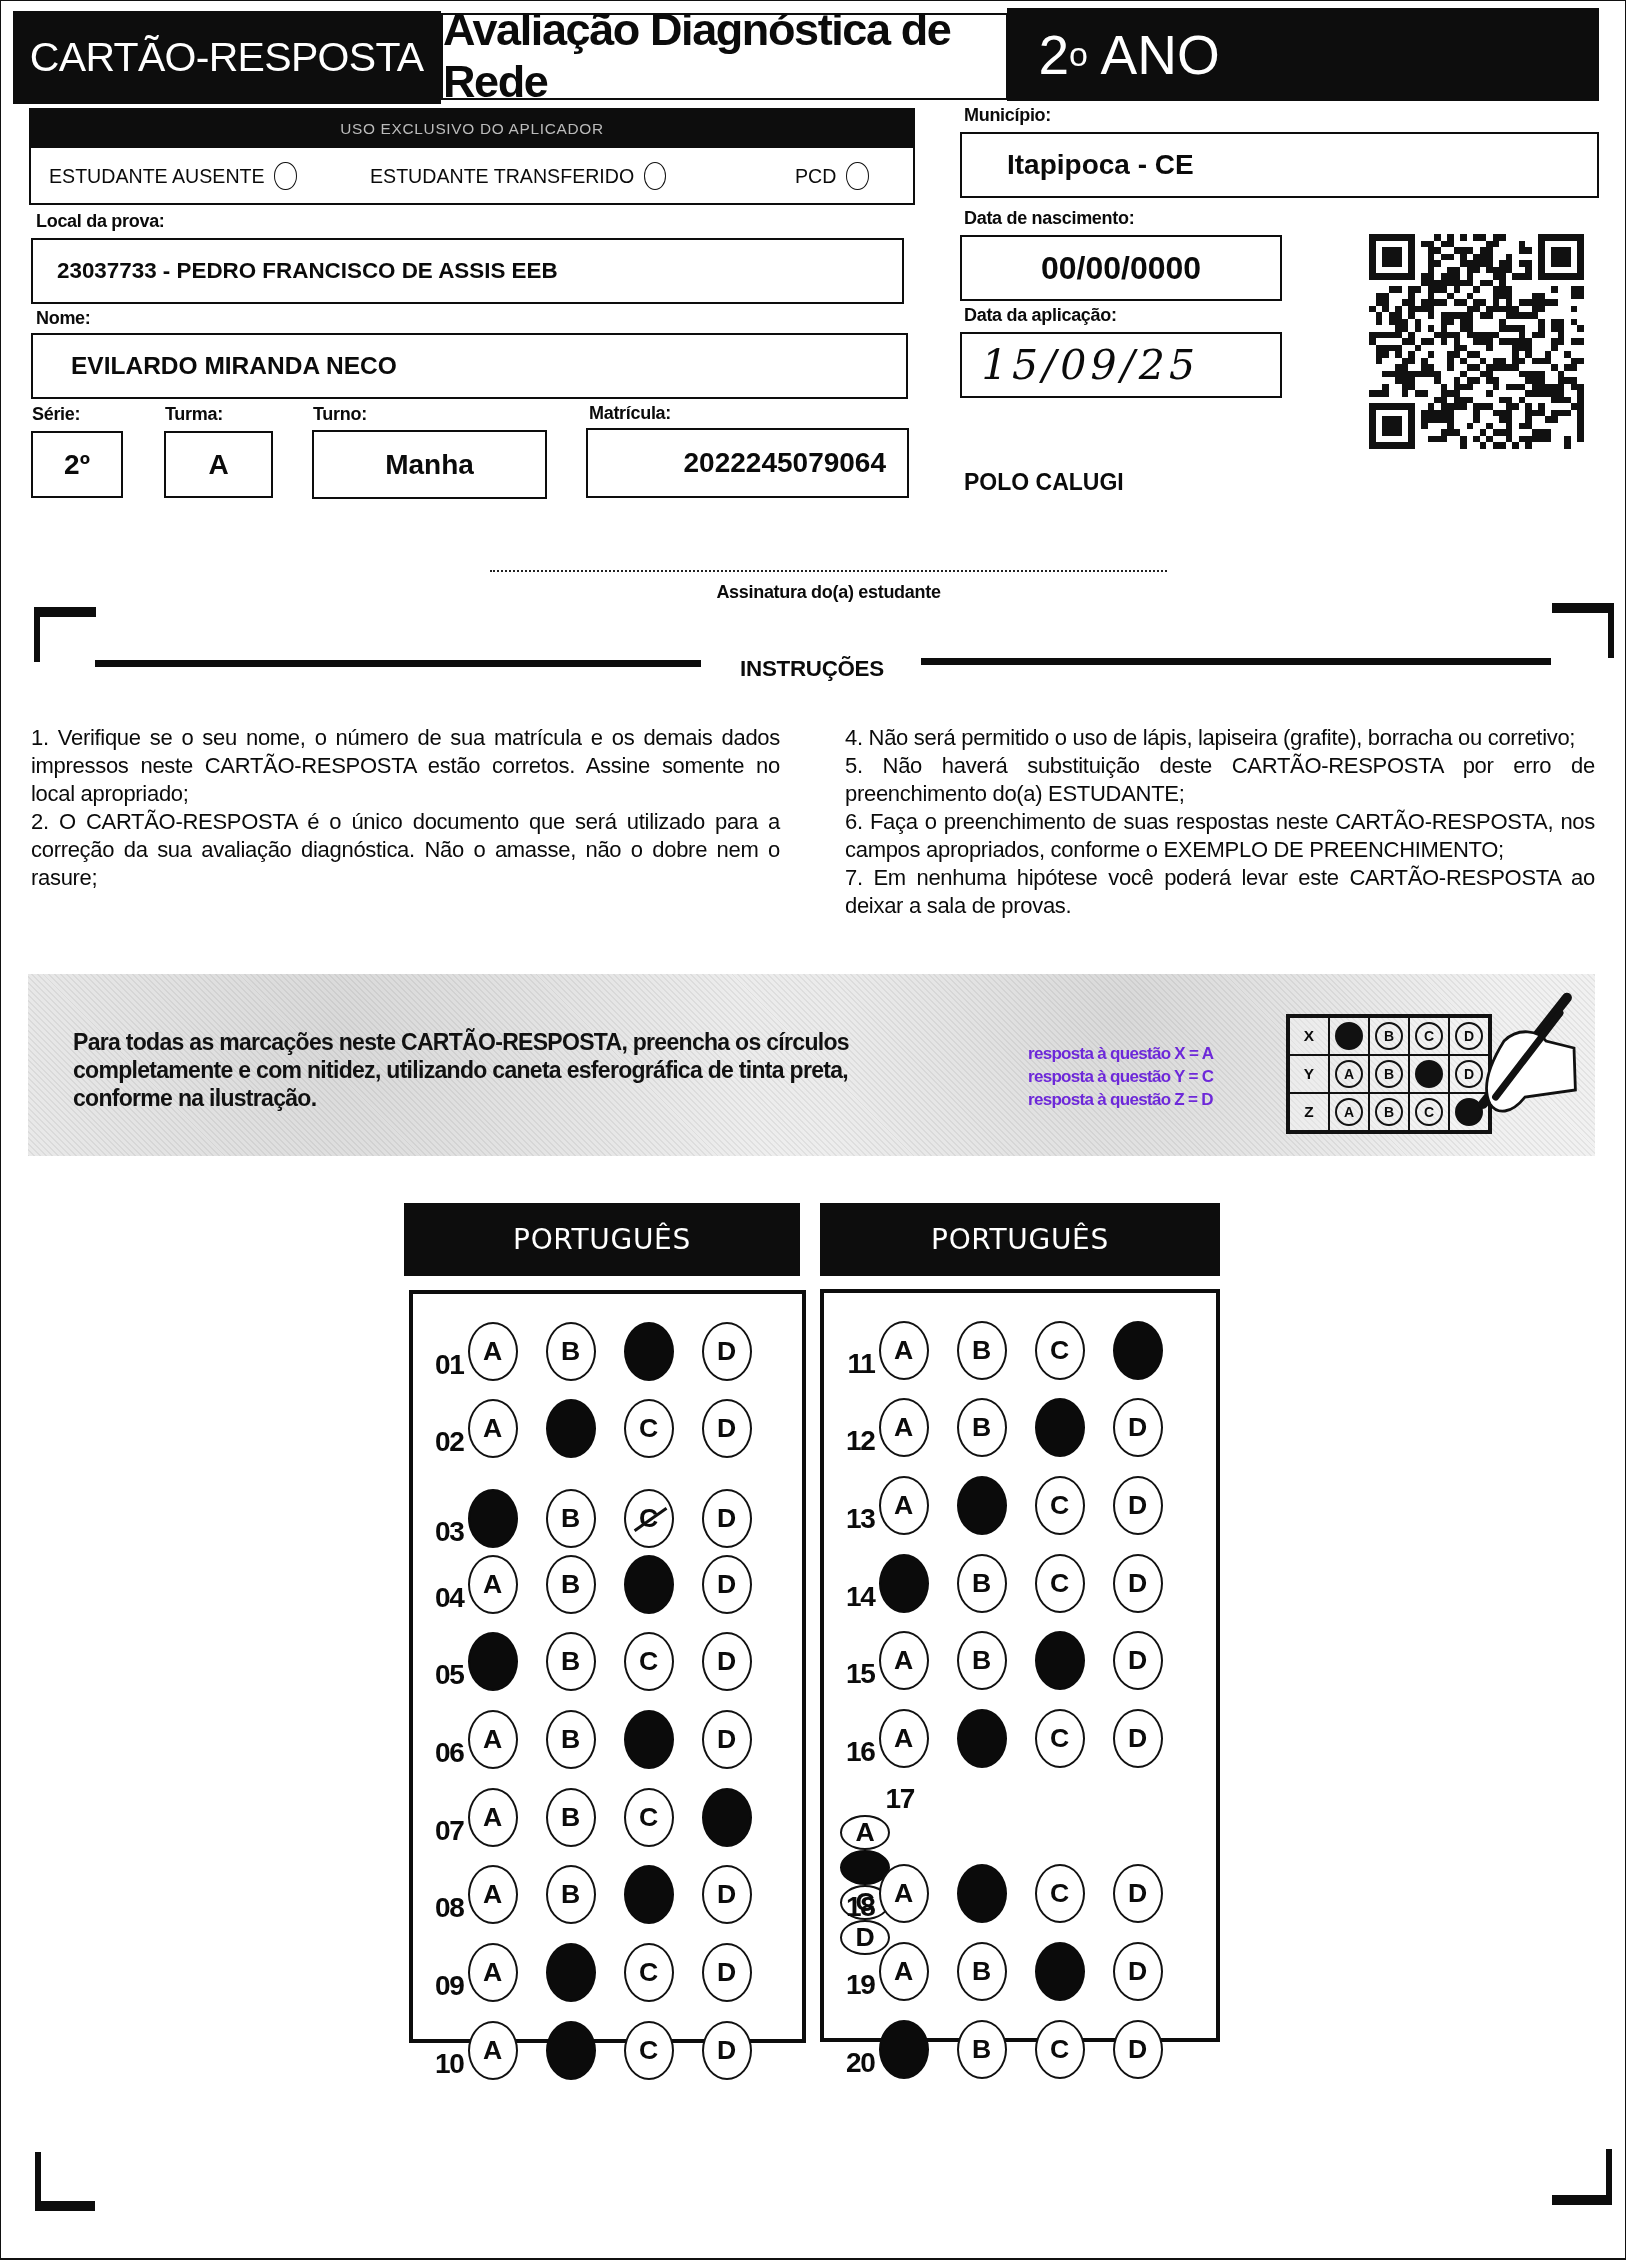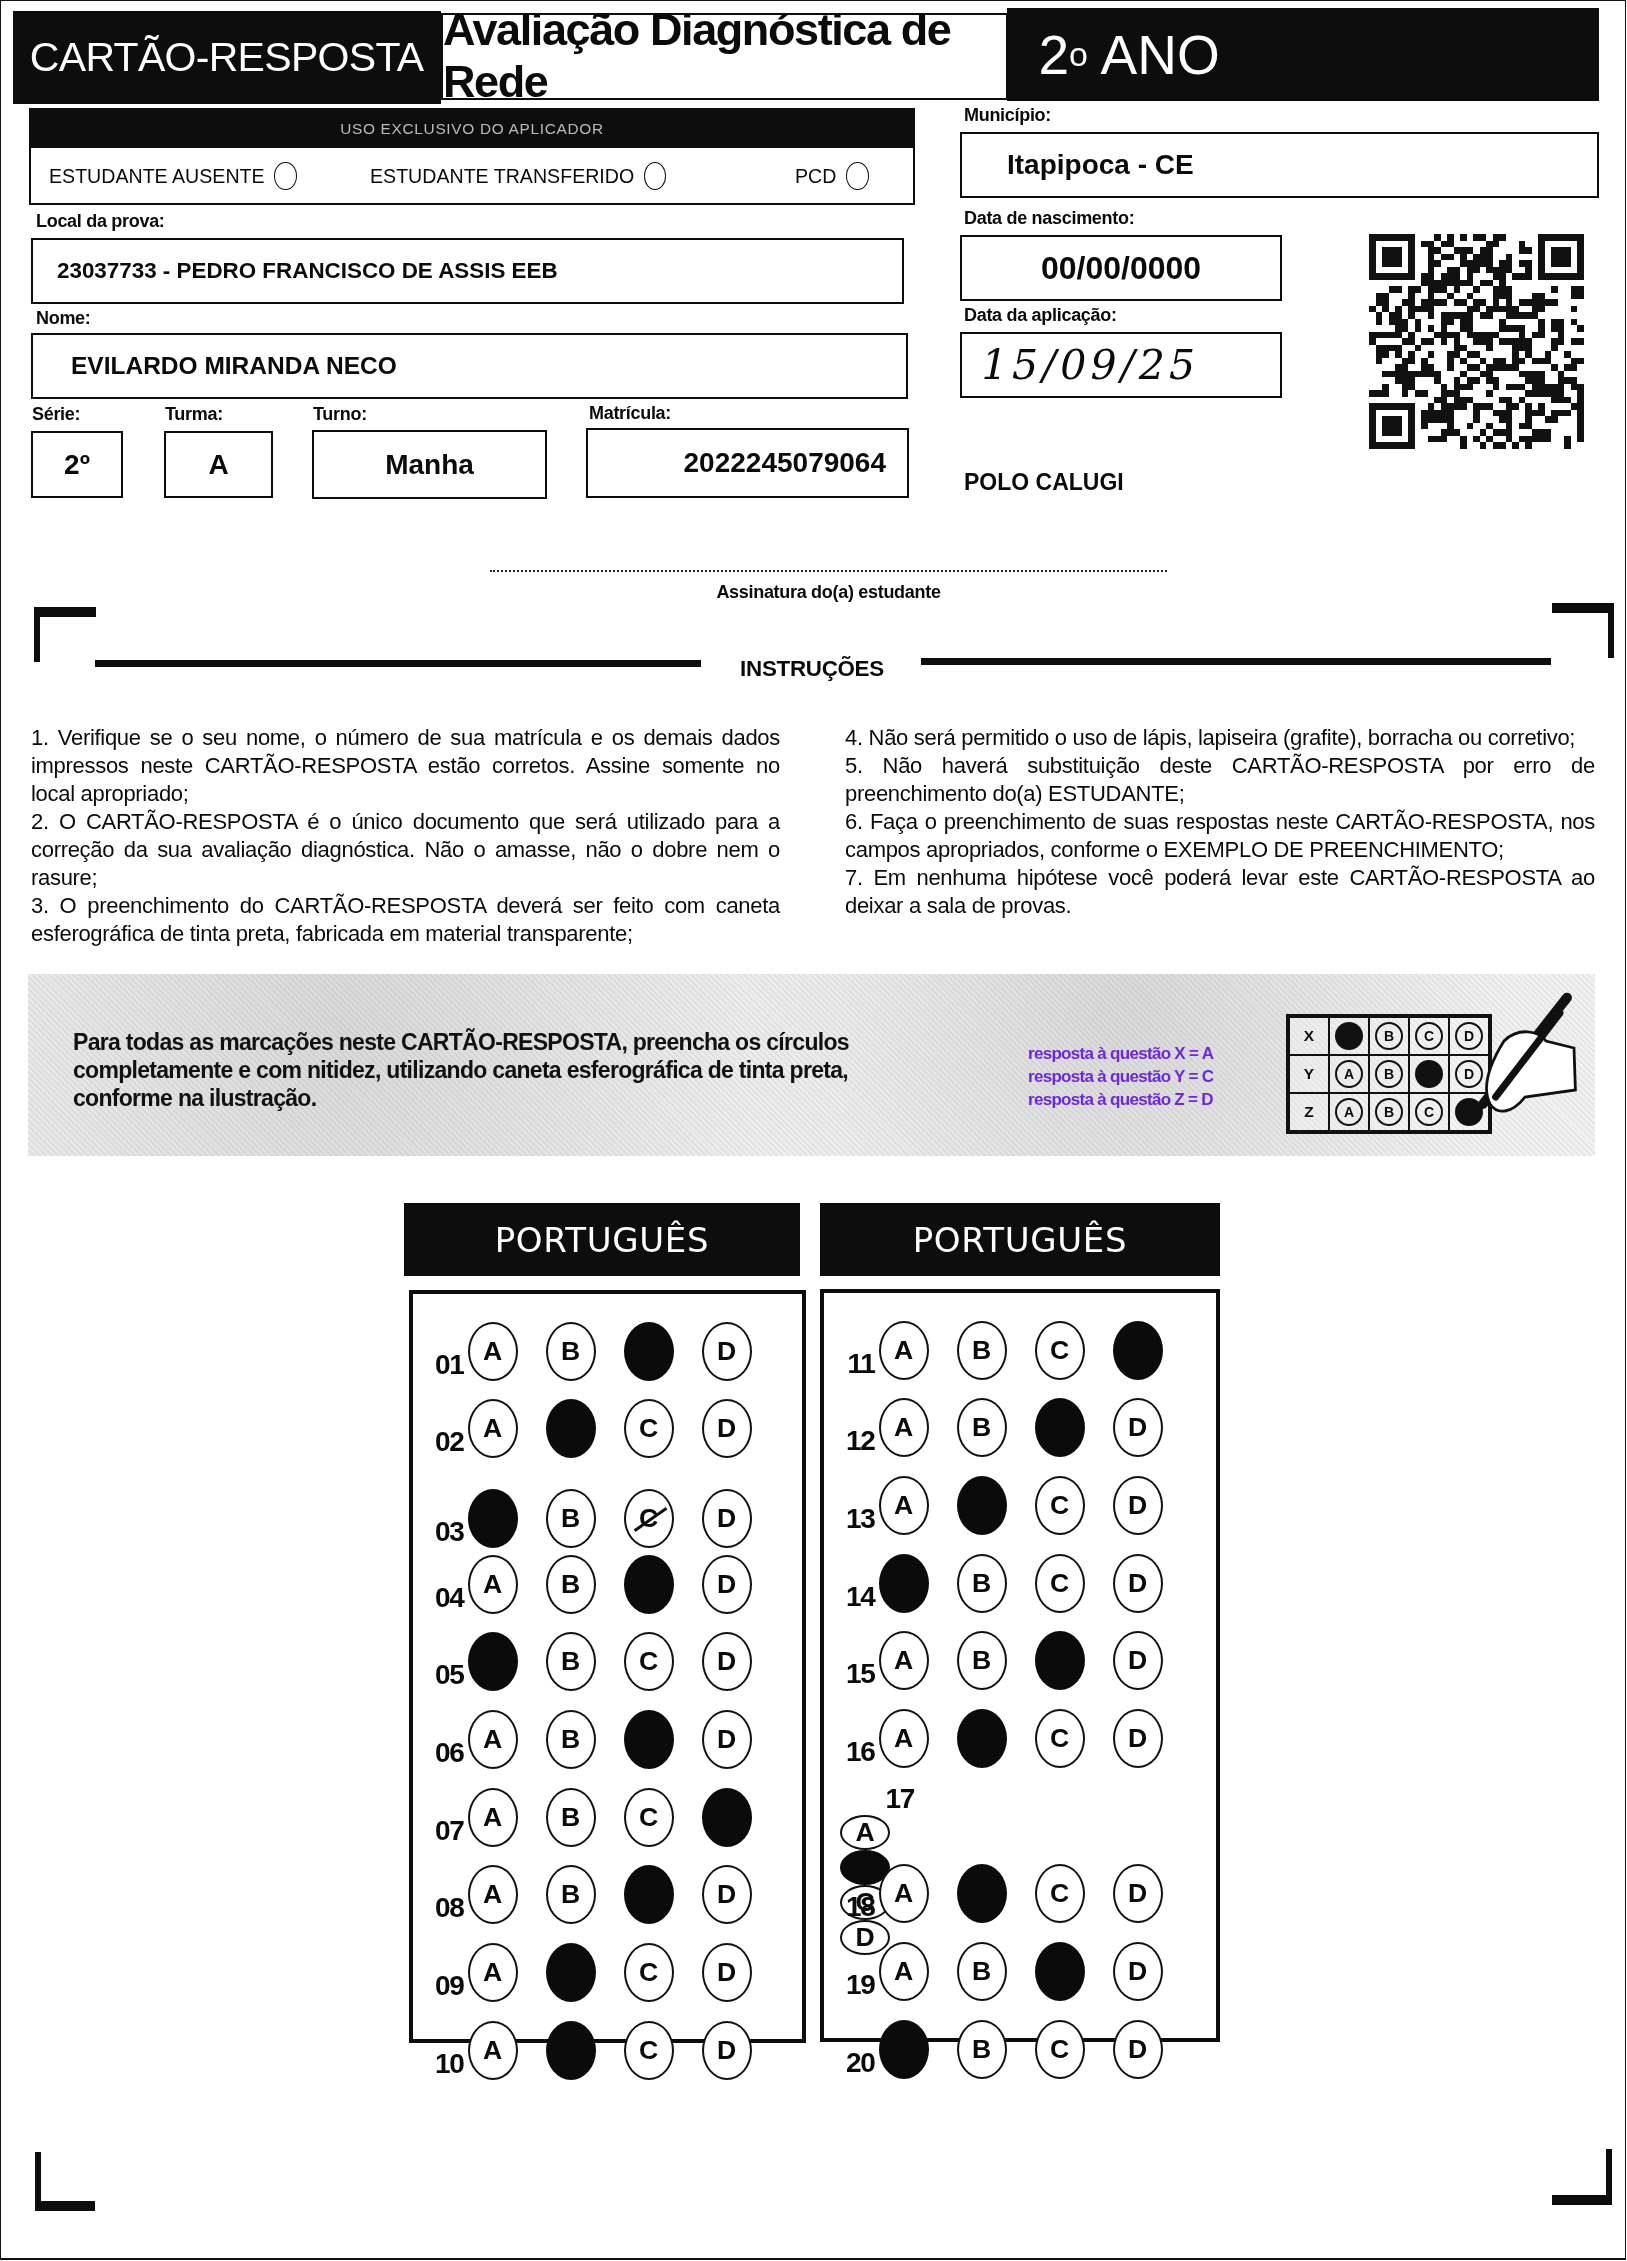--- a/index.html
+++ b/index.html
@@ -41,21 +41,21 @@
               radial-gradient(circle at 70% 20%, rgba(0,0,0,0.10) 0, rgba(0,0,0,0) 35%),
               repeating-linear-gradient(45deg, rgba(0,0,0,0.06) 0 1.4px, rgba(0,0,0,0) 1.4px 4.2px),
               #f1f1f1; }
   .example-text { left: 73px; top: 1028px; width: 826px; font-size: 23px; font-weight: bold; line-height: 28px; letter-spacing: -0.7px; color: #111; }
   .example-legend { left: 1028px; top: 1042px; font-size: 17px; font-weight: bold; line-height: 23px; letter-spacing: -0.7px; color: #6d28d9; }
   .ex-grid { left: 1286px; top: 1014px; border: 3.5px solid #111; display: grid; grid-template-columns: repeat(5, 40px); grid-template-rows: repeat(3, 38px); background: rgba(255,255,255,0.3); }
   .ex-cell { border: 1.4px solid #111; display: flex; align-items: center; justify-content: center; font-weight: bold; font-size: 15.4px; }
   .ex-bubble { width: 28px; height: 28px; border: 2.8px solid #111; border-radius: 50%; box-sizing: border-box; display: flex; align-items: center; justify-content: center; font-size: 14px; }
   .ex-bubble.filled { background: #111; color: transparent; }
   
-  .subj-head { height: 73px; background: #0d0d0d; color: #fff; display: flex; align-items: center; justify-content: center; font-family: "DejaVu Sans", sans-serif; font-size: 34px; letter-spacing: 0.7px; }
+  .subj-head { height: 73px; background: #0d0d0d; color: #fff; display: flex; align-items: center; justify-content: center; font-family: "DejaVu Sans", sans-serif; font-size: 28px; letter-spacing: 0.7px; }
   .grid-box { border: 4.2px solid #0d0d0d; box-sizing: border-box; background: #fff; }
   .q-row { position: absolute; left: 0; height: 63px; display: flex; align-items: flex-end; }
   .q-num { width: 42px; font-size: 28px; font-weight: bold; letter-spacing: -1.4px; text-align: right; margin-right: 4.2px; }
   .bubble { width: 50px; height: 59px; border: 2.8px solid #111; border-radius: 50%; box-sizing: border-box; margin-left: 0; margin-right: 28px;
             display: flex; align-items: center; justify-content: center; font-size: 26.6px; font-weight: bold; background: #fff; position: relative; }
   .bubble.filled { background: #0b0b0b; border-color: #0b0b0b; color: transparent; }
   .bubble.crossed::after { content: ""; position: absolute; left: 5.6px; top: 26.6px; width: 39px; height: 2.8px; background: #111; transform: rotate(-35deg); }
   
   .qr { left: 1368px; top: 234px; width: 217px; height: 215px; }
 </style>
@@ -601,21 +601,20 @@
 <div class="corner" style="left:1606px; top:2149px; width:5.6px; height:56px;"></div>
 <div class="corner" style="left:1552px; top:2195px; width:60px; height:9.8px;"></div>
 
 <div class="corner" style="left:95px; top:660px; width:606px; height:7px;"></div>
 <div class="corner" style="left:921px; top:658px; width:630px; height:7px;"></div>
 <div class="abs instr-title">INSTRUÇÕES</div>
 
 <div class="abs instr-col" style="left:31px; top:688px; width:749px;">
   <p>1. Verifique se o seu nome, o número de sua matrícula e os demais dados impressos neste CARTÃO-RESPOSTA estão corretos. Assine somente no local apropriado;</p>
   <p>2. O CARTÃO-RESPOSTA é o único documento que será utilizado para a correção da sua avaliação diagnóstica. Não o amasse, não o dobre nem o rasure;</p>
-  <p>3. O preenchimento do CARTÃO-RESPOSTA deverá ser feito com caneta esferográfica de tinta preta, fabricada em material transparente;</p>
 </div>
 <div class="abs instr-col" style="left:845px; top:688px; width:750px;">
   <p>4. Não será permitido o uso de lápis, lapiseira (grafite), borracha ou corretivo;</p>
   <p>5. Não haverá substituição deste CARTÃO-RESPOSTA por erro de preenchimento do(a) ESTUDANTE;</p>
   <p>6. Faça o preenchimento de suas respostas neste CARTÃO-RESPOSTA, nos campos apropriados, conforme o EXEMPLO DE PREENCHIMENTO;</p>
   <p>7. Em nenhuma hipótese você poderá levar este CARTÃO-RESPOSTA ao deixar a sala de provas.</p>
 </div>
 
 <div class="abs example"></div>
 <div class="abs example-text">Para todas as marcações neste CARTÃO-RESPOSTA, preencha os círculos completamente e com nitidez, utilizando caneta esferográfica de tinta preta, conforme na ilustração.</div>

